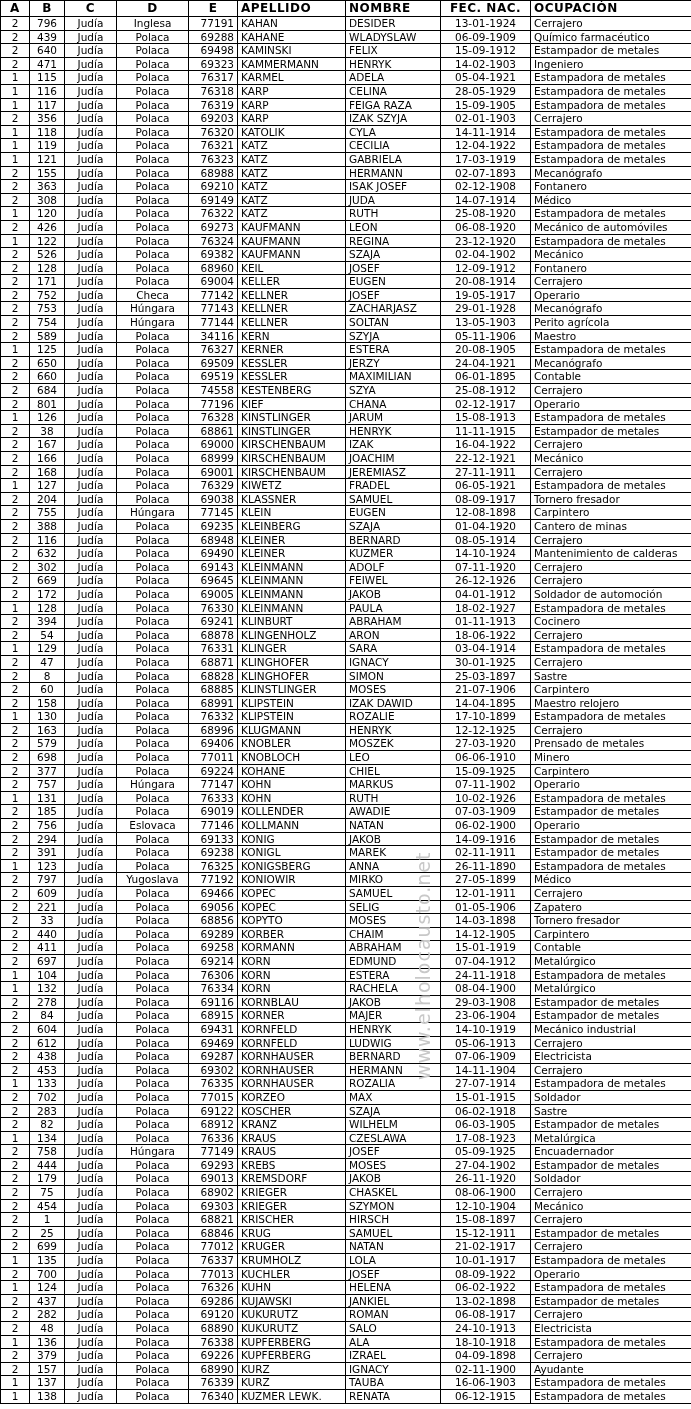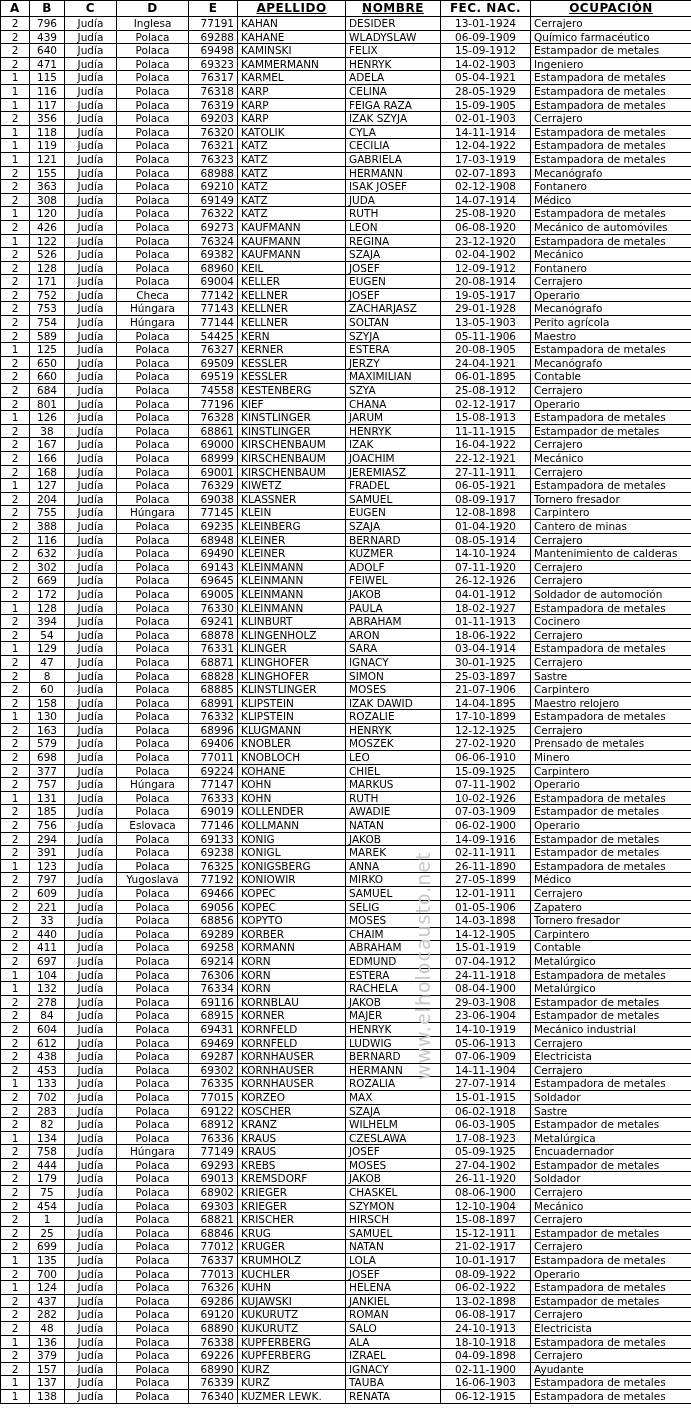--- a/index.html
+++ b/index.html
@@ -4,21 +4,21 @@
 <style>
   html, body { margin: 0; padding: 0; background: #ffffff; }
   body { width: 691px; height: 1409px; overflow: hidden; position: relative; font-family: "DejaVu Sans", sans-serif; }
   table { border-collapse: collapse; table-layout: fixed; width: 691px; position: absolute; top: 0; left: 0; }
   th, td { border: 1px solid #000; padding: 0 3px; white-space: nowrap; overflow: hidden; color: #000; }
   th { font-weight: bold; font-size: 12px; height: 15px; line-height: 15px; letter-spacing: 0.5px; }
   td { font-size: 10.5px; height: 12.6px; line-height: 12.6px; }
   .c { text-align: center; }
   .r { text-align: right; }
   .l { text-align: left; }
-  th.l { text-align: center; text-decoration: underline; }
+  th.l { text-align: left; }
   .watermark { position: absolute; left: 412px; top: 1080px; transform: rotate(-90deg); transform-origin: left top; font-size: 19px; color: #c8c8c8; letter-spacing: 1px; white-space: nowrap; pointer-events: none; }
 </style>
 </head>
 <body>
 
 <table>
   <colgroup>
     <col style="width:29px">
       <col style="width:35px">
       <col style="width:52px">
@@ -294,21 +294,21 @@
         <td class="l">KELLNER</td>
         <td class="l">SOLTAN</td>
         <td class="c">13-05-1903</td>
         <td class="l">Perito agrícola</td>
       </tr>
       <tr>
         <td class="c">2</td>
         <td class="c">589</td>
         <td class="c">Judía</td>
         <td class="c">Polaca</td>
-        <td class="r">54425</td>
+        <td class="r">34116</td>
         <td class="l">KERN</td>
         <td class="l">SZYJA</td>
         <td class="c">05-11-1906</td>
         <td class="l">Maestro</td>
       </tr>
       <tr>
         <td class="c">1</td>
         <td class="c">125</td>
         <td class="c">Judía</td>
         <td class="c">Polaca</td>
@@ -627,21 +627,21 @@
         <td class="l">Cerrajero</td>
       </tr>
       <tr>
         <td class="c">2</td>
         <td class="c">579</td>
         <td class="c">Judía</td>
         <td class="c">Polaca</td>
         <td class="r">69406</td>
         <td class="l">KNOBLER</td>
         <td class="l">MOSZEK</td>
-        <td class="c">27-02-1920</td>
+        <td class="c">27-03-1920</td>
         <td class="l">Prensado de metales</td>
       </tr>
       <tr>
         <td class="c">2</td>
         <td class="c">698</td>
         <td class="c">Judía</td>
         <td class="c">Polaca</td>
         <td class="r">77011</td>
         <td class="l">KNOBLOCH</td>
         <td class="l">LEO</td>

